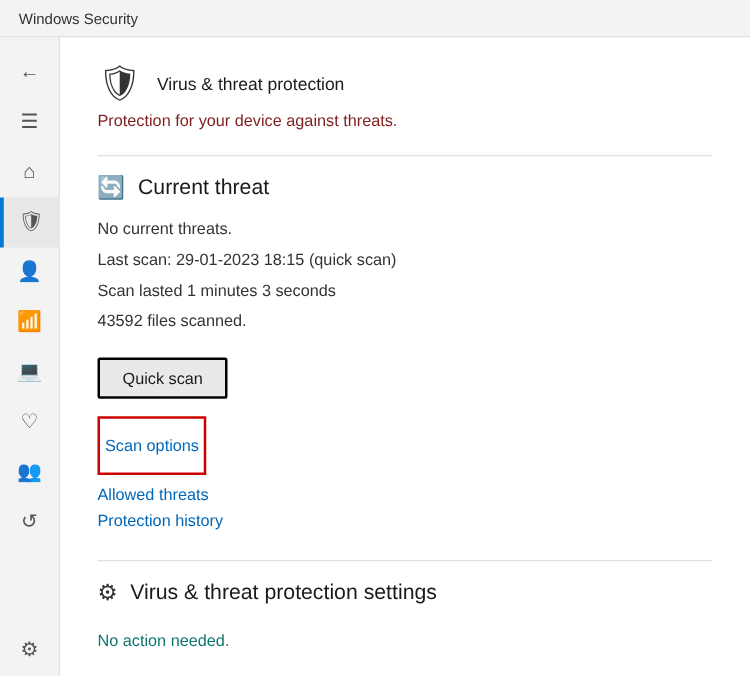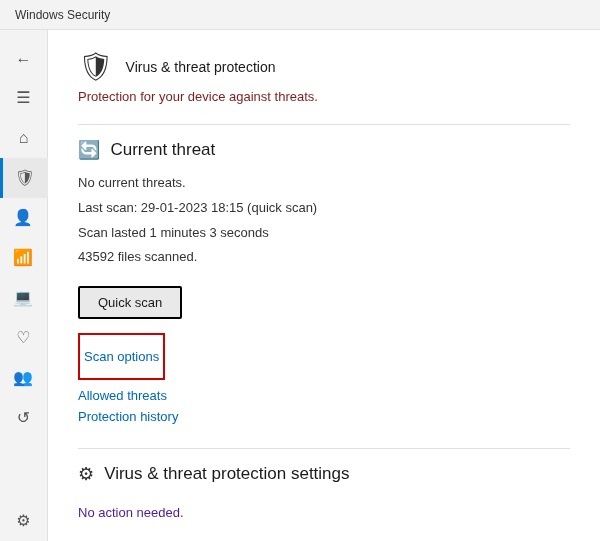--- a/index.html
+++ b/index.html
@@ -160,21 +160,21 @@
       text-decoration: none;
       margin-bottom: 6px;
     }
 
     
     .settings-section {
       margin-top: 24px;
     }
     .settings-subtitle {
       font-size: 13px;
-      color: #4c1d95;
+      color: #0f766e;
       margin-top: 20px;
     }
   </style>
 </head>
 <body>
 
 <div class="title-bar">
   <span class="title-bar-text">Windows Security</span>
 </div>
 

